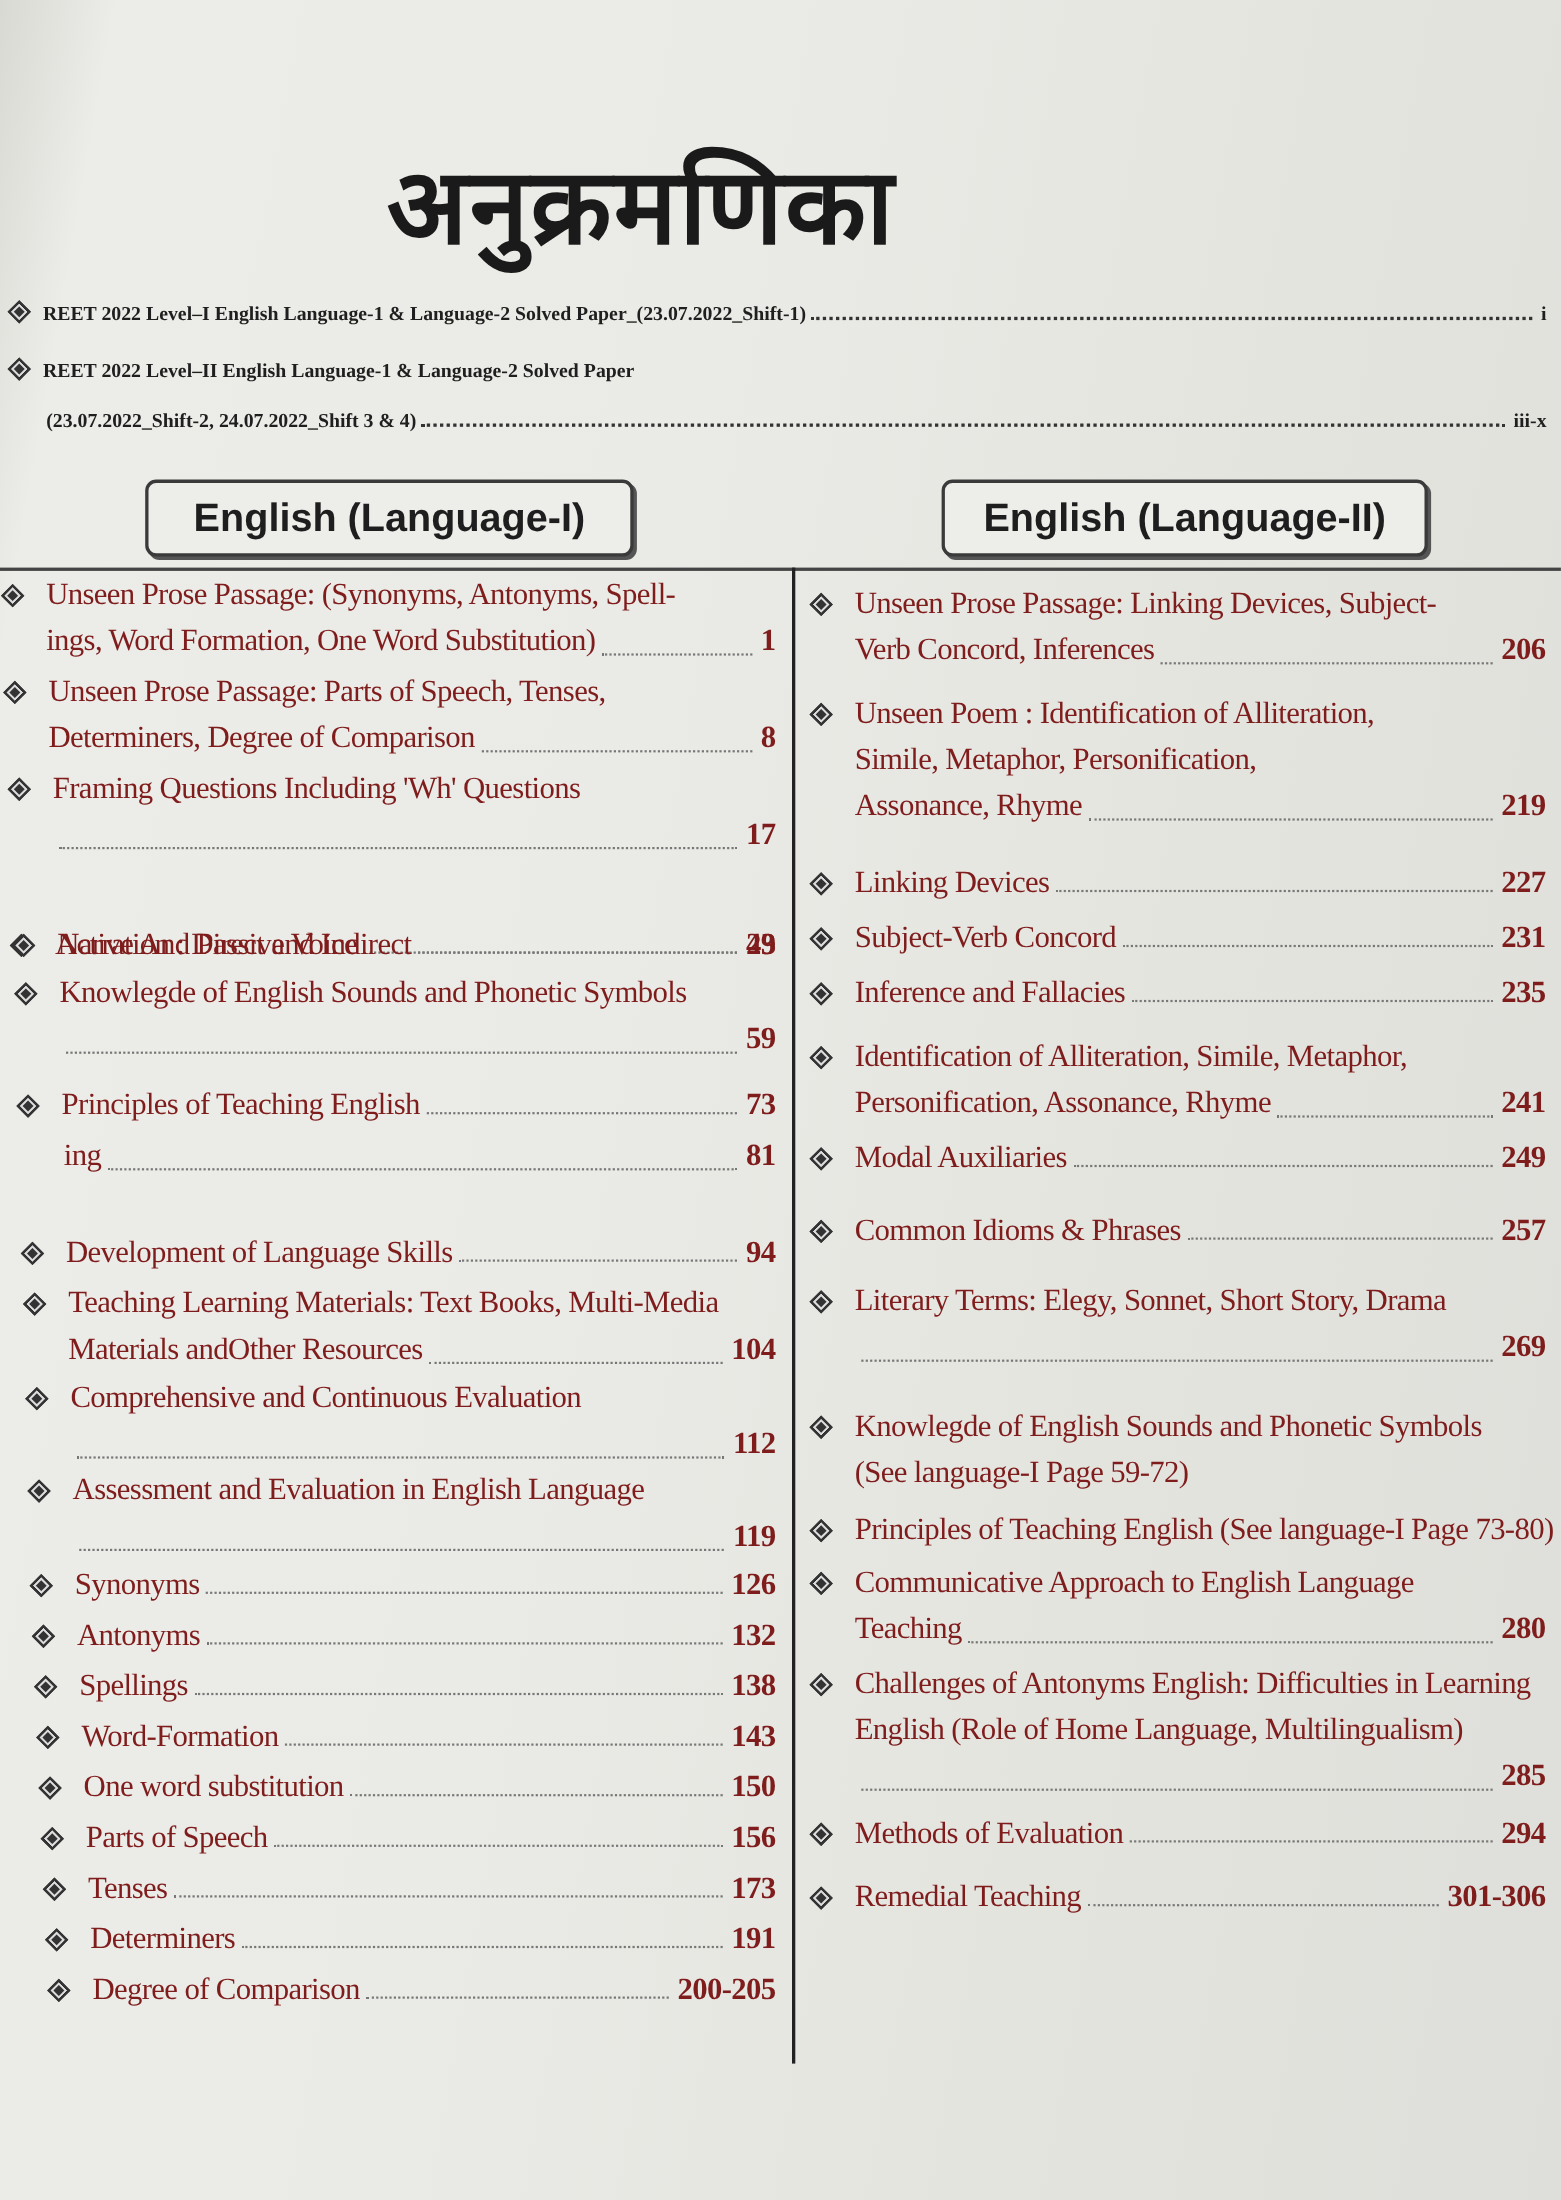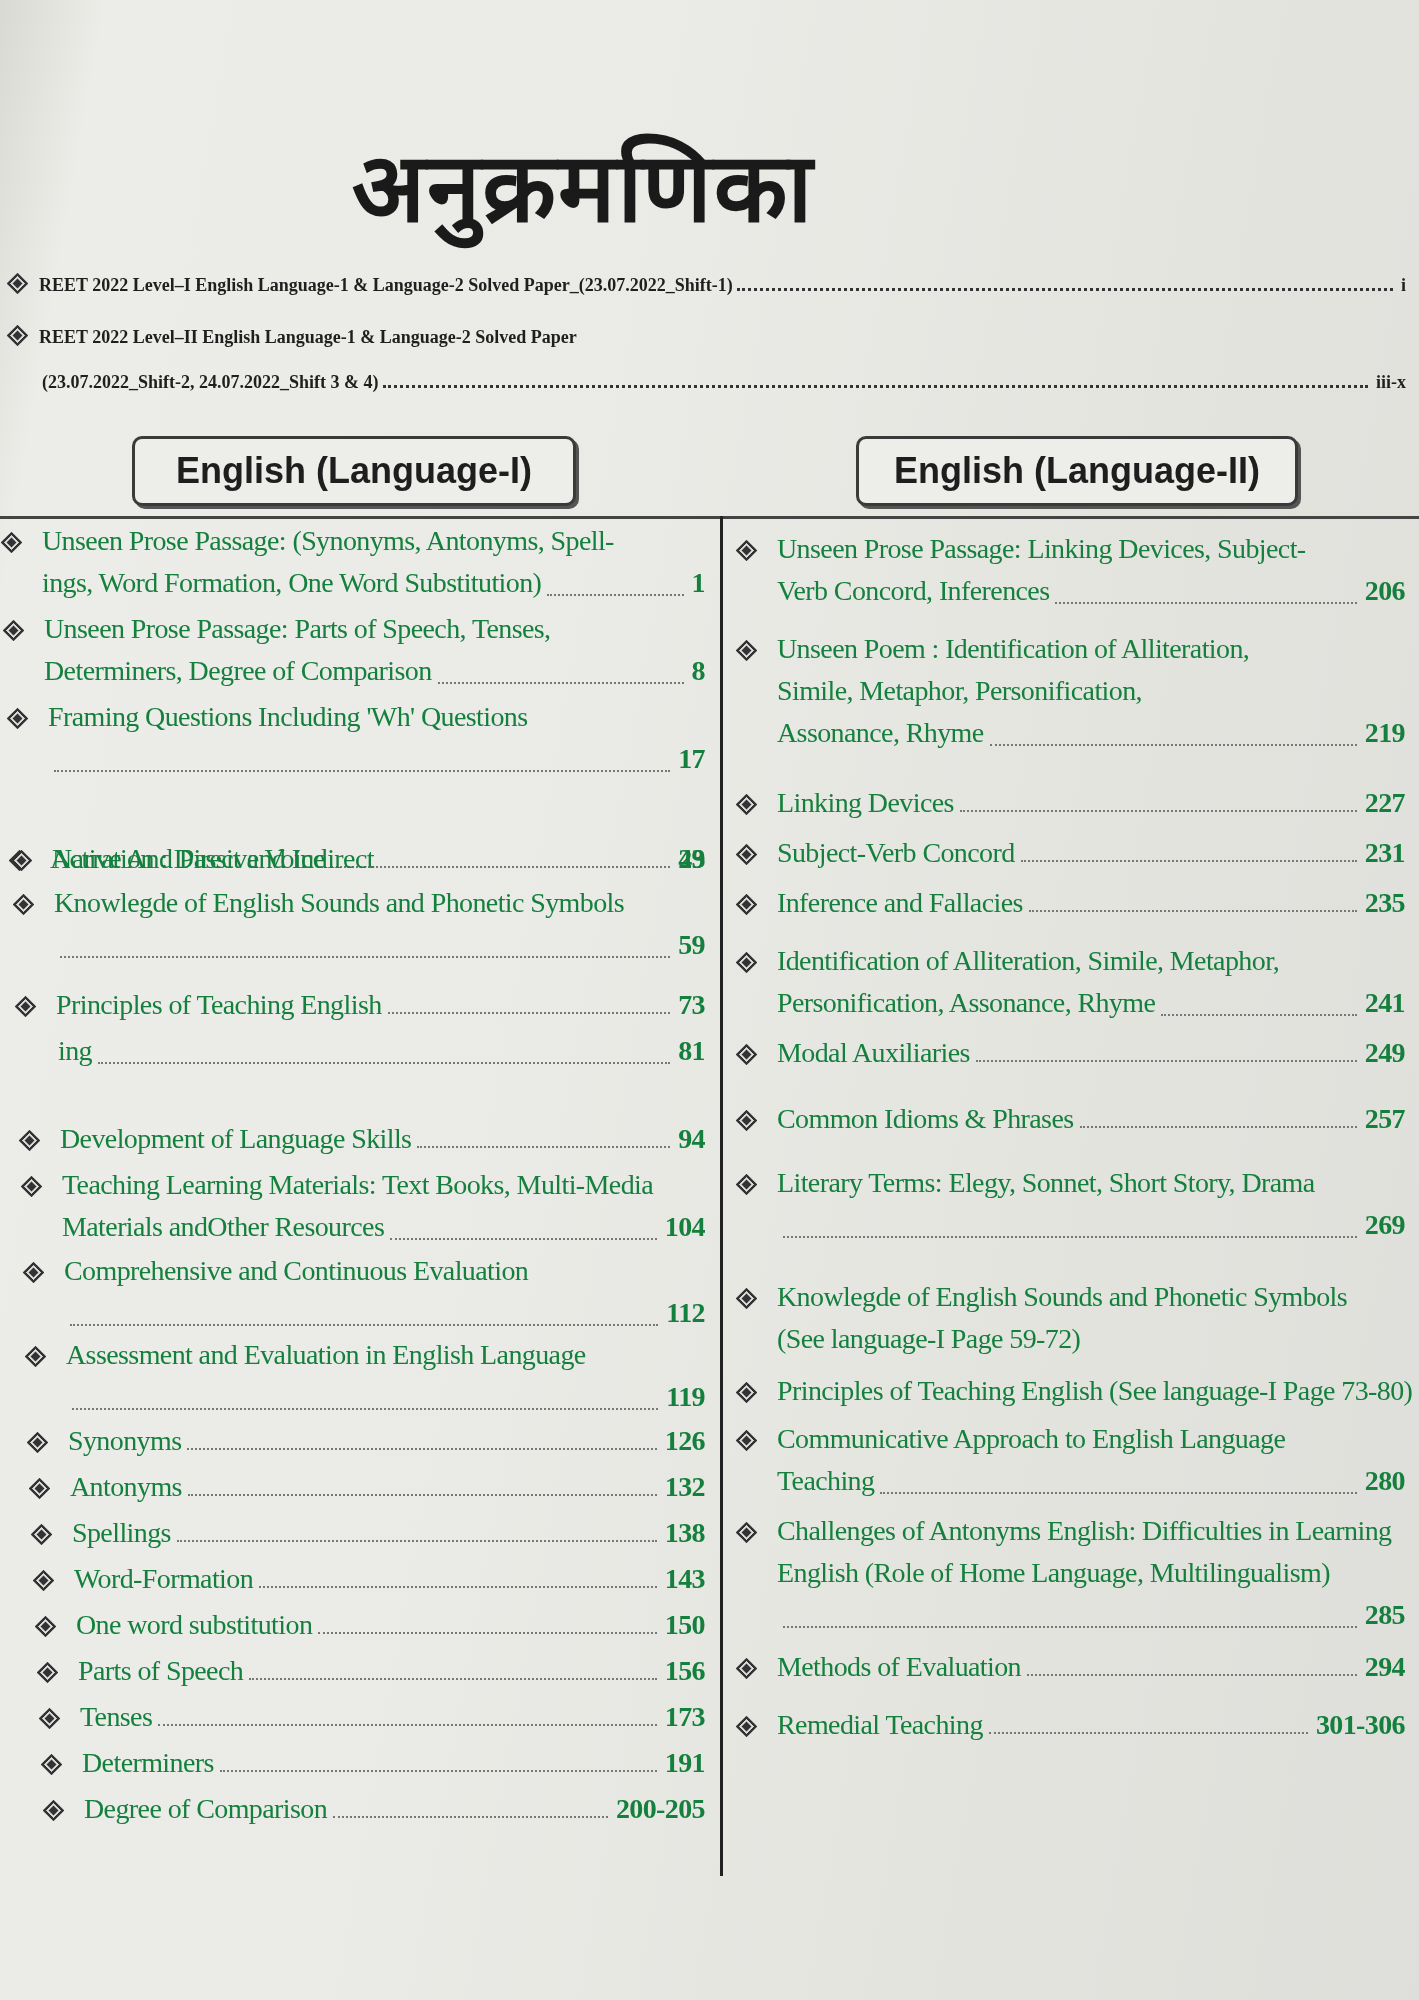--- a/index.html
+++ b/index.html
@@ -50,21 +50,21 @@
     }
     .vrule {
       position: absolute; top: 516px; left: 720px; width: 3px;
       height: 1360px; background: #222;
     }
     .col { position: absolute; top: 520px; }
     .col-left { left: 0; width: 705px; }
     .col-right { left: 735px; width: 670px; }
     .entry {
       position: relative; font-size: 28px; line-height: 42px;
-      color: #15803d; letter-spacing: -0.6px;
+      color: #7f1d1d; letter-spacing: -0.6px;
     }
     .entry .line1 { display: flex; align-items: baseline; }
     .entry .line { display: flex; align-items: flex-end; padding-left: 42px; }
     .entry .dots { flex: 1; border-bottom: 2px dotted #777; margin: 0 8px 8px 6px; min-width: 20px; }
     .entry .pg { font-weight: bold; white-space: nowrap; }
     .entry .txt { white-space: nowrap; }
     .entry .lead { width: 42px; display: inline-flex; align-items: center; flex: none; }
   </style>
 </head>
 <body>

